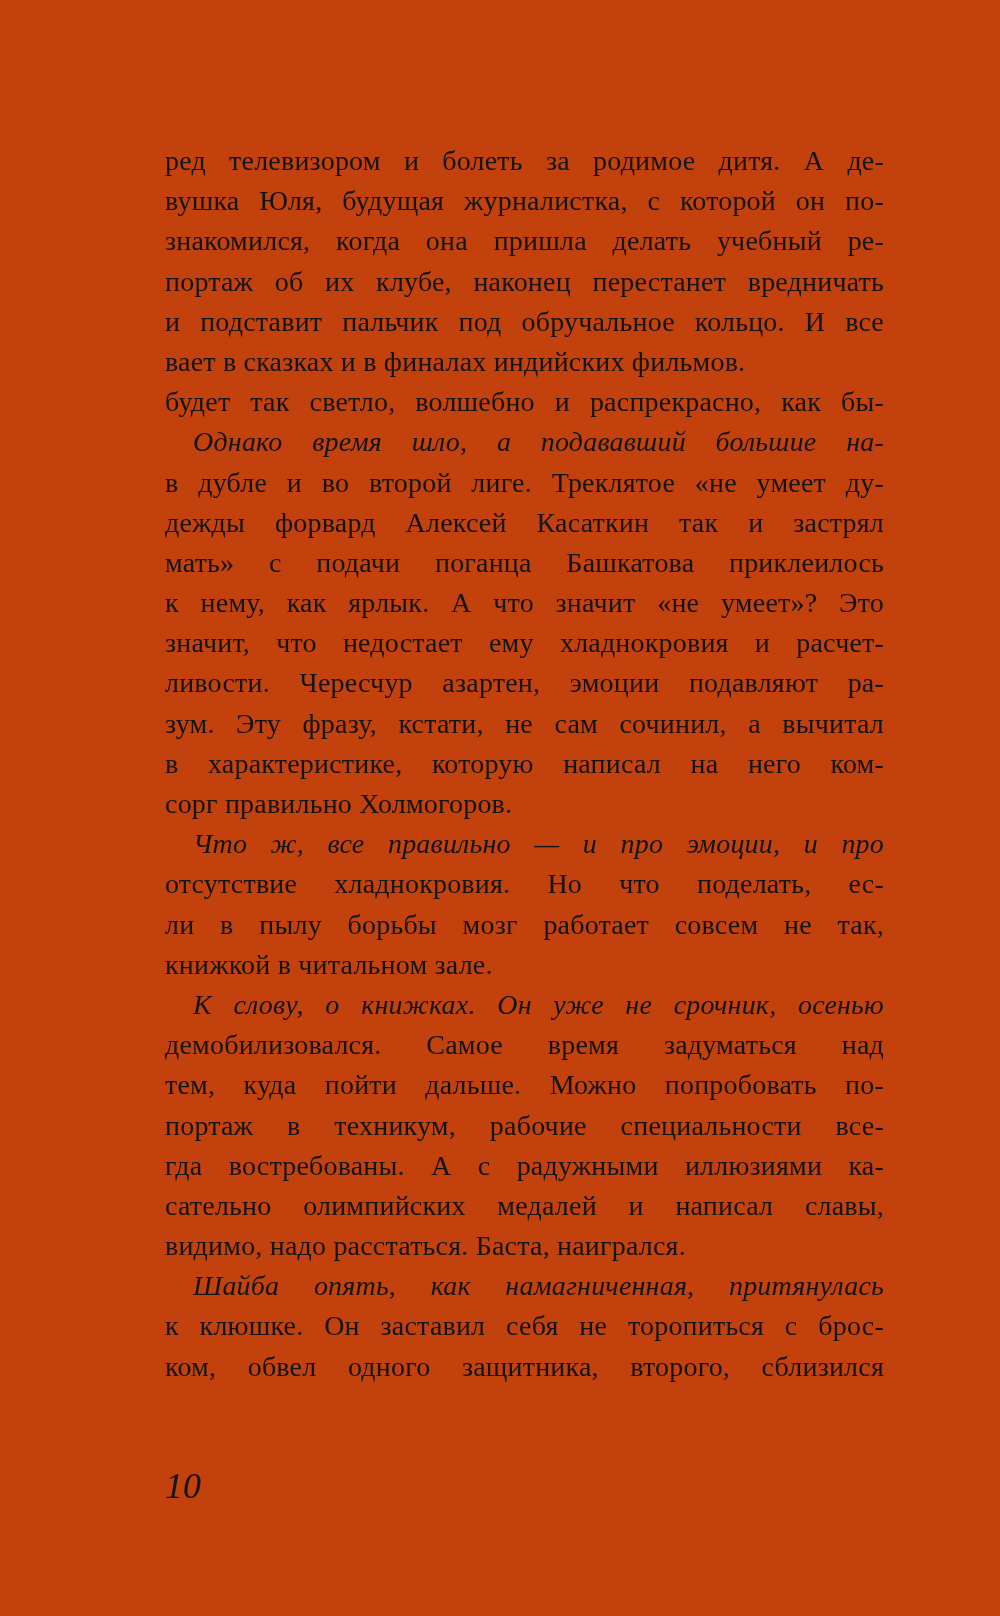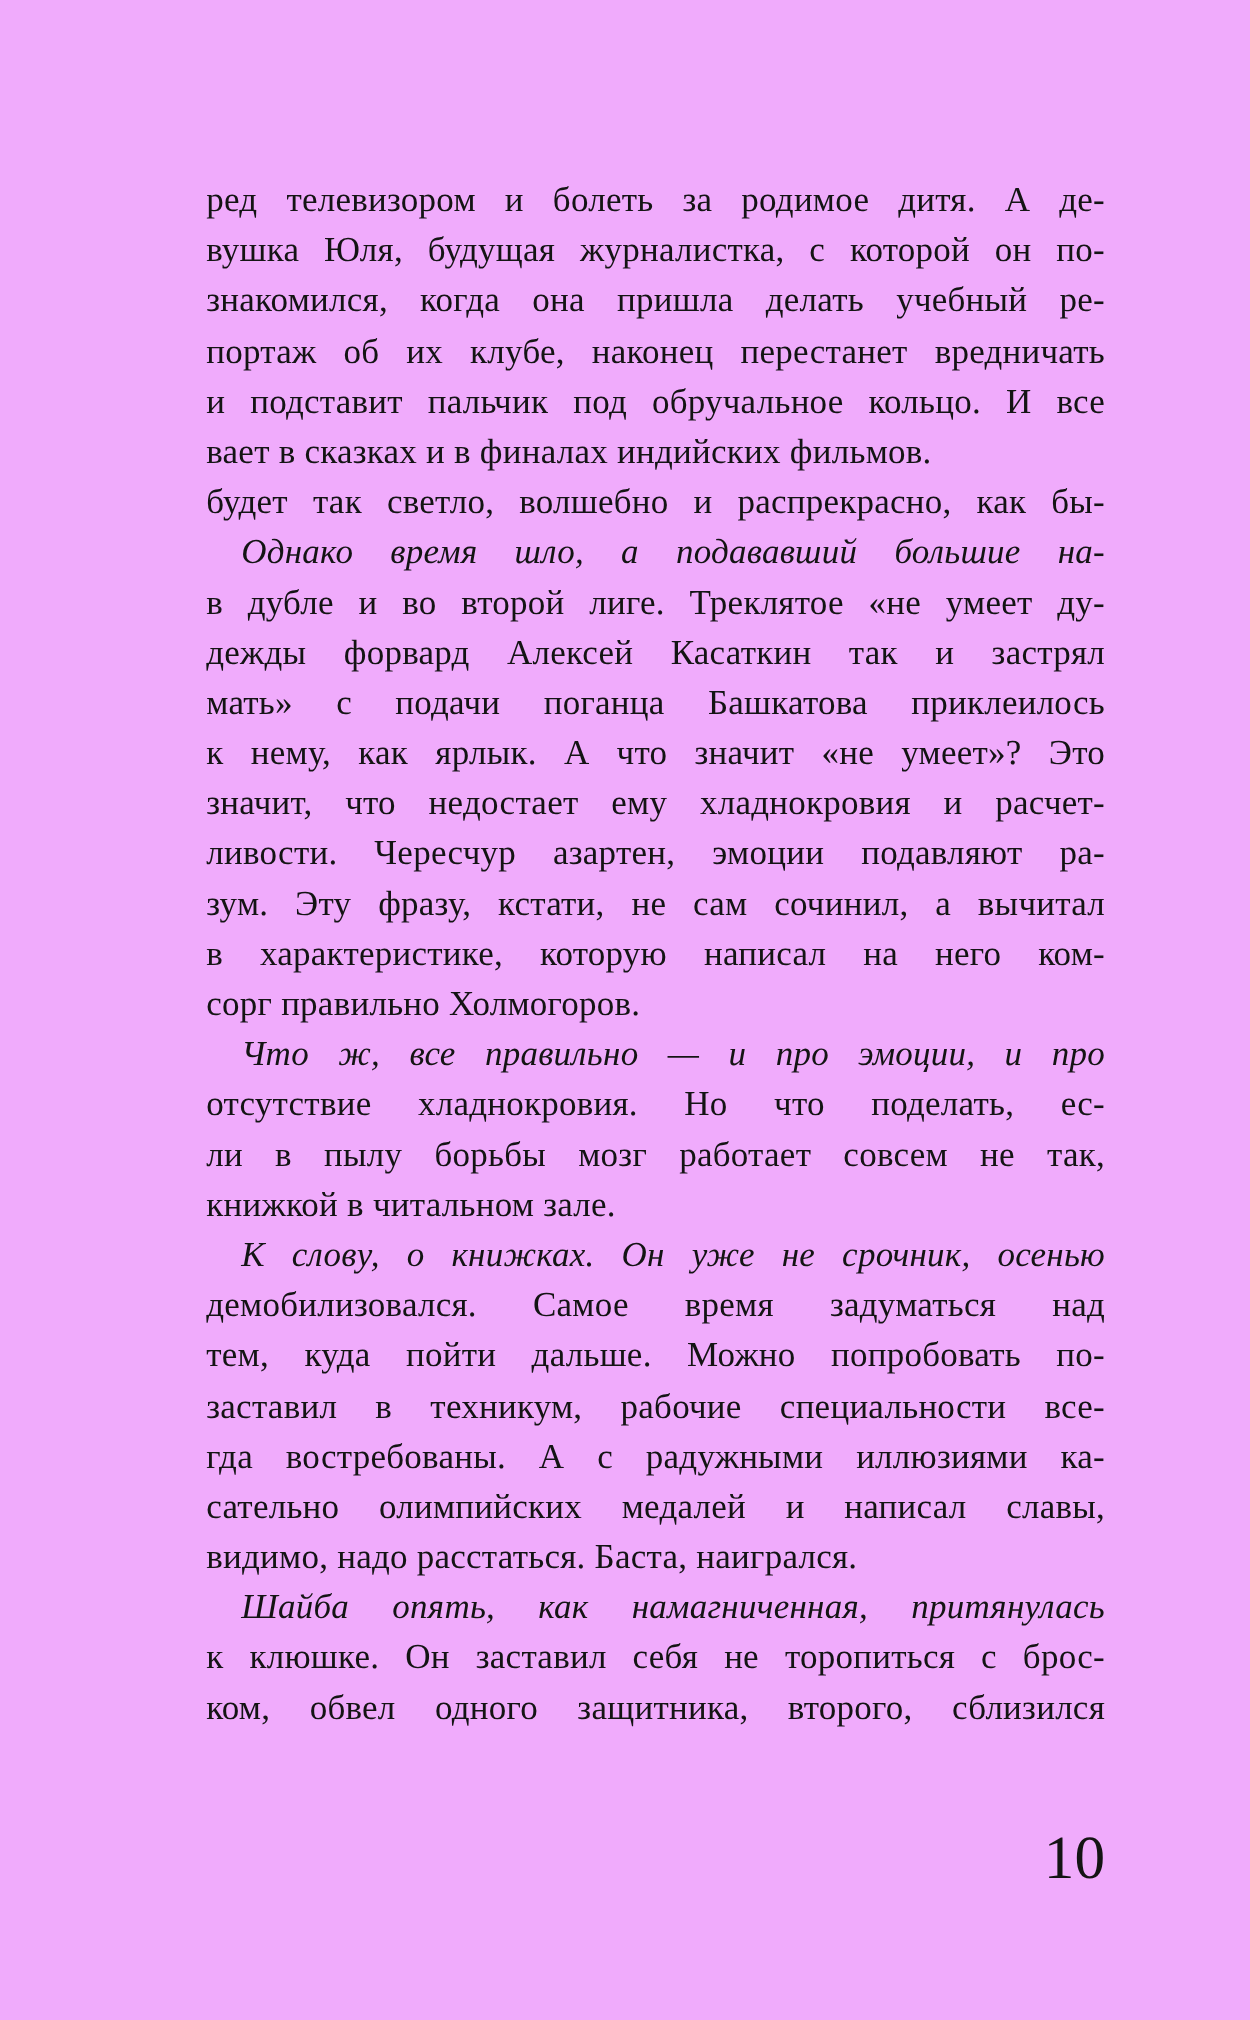--- a/index.html
+++ b/index.html
@@ -48,30 +48,31 @@
   }
   .line.para-end {
     text-align-last: left;
     -moz-text-align-last: left;
   }
   .page-number {
     position: absolute;
     left: 165px;
     top: 1466px;
     width: 719px;
-    text-align: right;
-    font-size: 49px;
+    text-align: left;
+    font-style: italic;
+    font-size: 36px;
     line-height: 40px;
     color: #141414;
   }
 </style>
 </head>
 <body>
 
-<div class="page" style="background: #f0abfc;">
+<div class="page" style="background: #c2410c;">
   <div class="text-block" id="text-block" style="color: rgb(20, 20, 20);">
       <div class="paragraph">
         <div class="line">ред телевизором и болеть за родимое дитя. А де-</div>
         <div class="line">вушка Юля, будущая журналистка, с которой он по-</div>
         <div class="line">знакомился, когда она пришла делать учебный ре-</div>
         <div class="line">портаж об их клубе, наконец перестанет вредничать</div>
         <div class="line">и подставит пальчик под обручальное кольцо. И все</div>
         <div class="line para-end">вает в сказках и в финалах индийских фильмов.</div>
         <div class="line">будет так светло, волшебно и распрекрасно, как бы-</div>
       </div>
@@ -90,21 +91,21 @@
       <div class="paragraph">
         <div class="line indent">Что ж, все правильно — и про эмоции, и про</div>
         <div class="line">отсутствие хладнокровия. Но что поделать, ес-</div>
         <div class="line">ли в пылу борьбы мозг работает совсем не так,</div>
         <div class="line para-end">книжкой в читальном зале.</div>
       </div>
       <div class="paragraph">
         <div class="line indent">К слову, о книжках. Он уже не срочник, осенью</div>
         <div class="line">демобилизовался. Самое время задуматься над</div>
         <div class="line">тем, куда пойти дальше. Можно попробовать по-</div>
-        <div class="line">заставил в техникум, рабочие специальности все-</div>
+        <div class="line">портаж в техникум, рабочие специальности все-</div>
         <div class="line">гда востребованы. А с радужными иллюзиями ка-</div>
         <div class="line">сательно олимпийских медалей и написал славы,</div>
         <div class="line para-end">видимо, надо расстаться. Баста, наигрался.</div>
       </div>
       <div class="paragraph">
         <div class="line indent">Шайба опять, как намагниченная, притянулась</div>
         <div class="line">к клюшке. Он заставил себя не торопиться с брос-</div>
         <div class="line">ком, обвел одного защитника, второго, сблизился</div>
       </div>
     </div>

